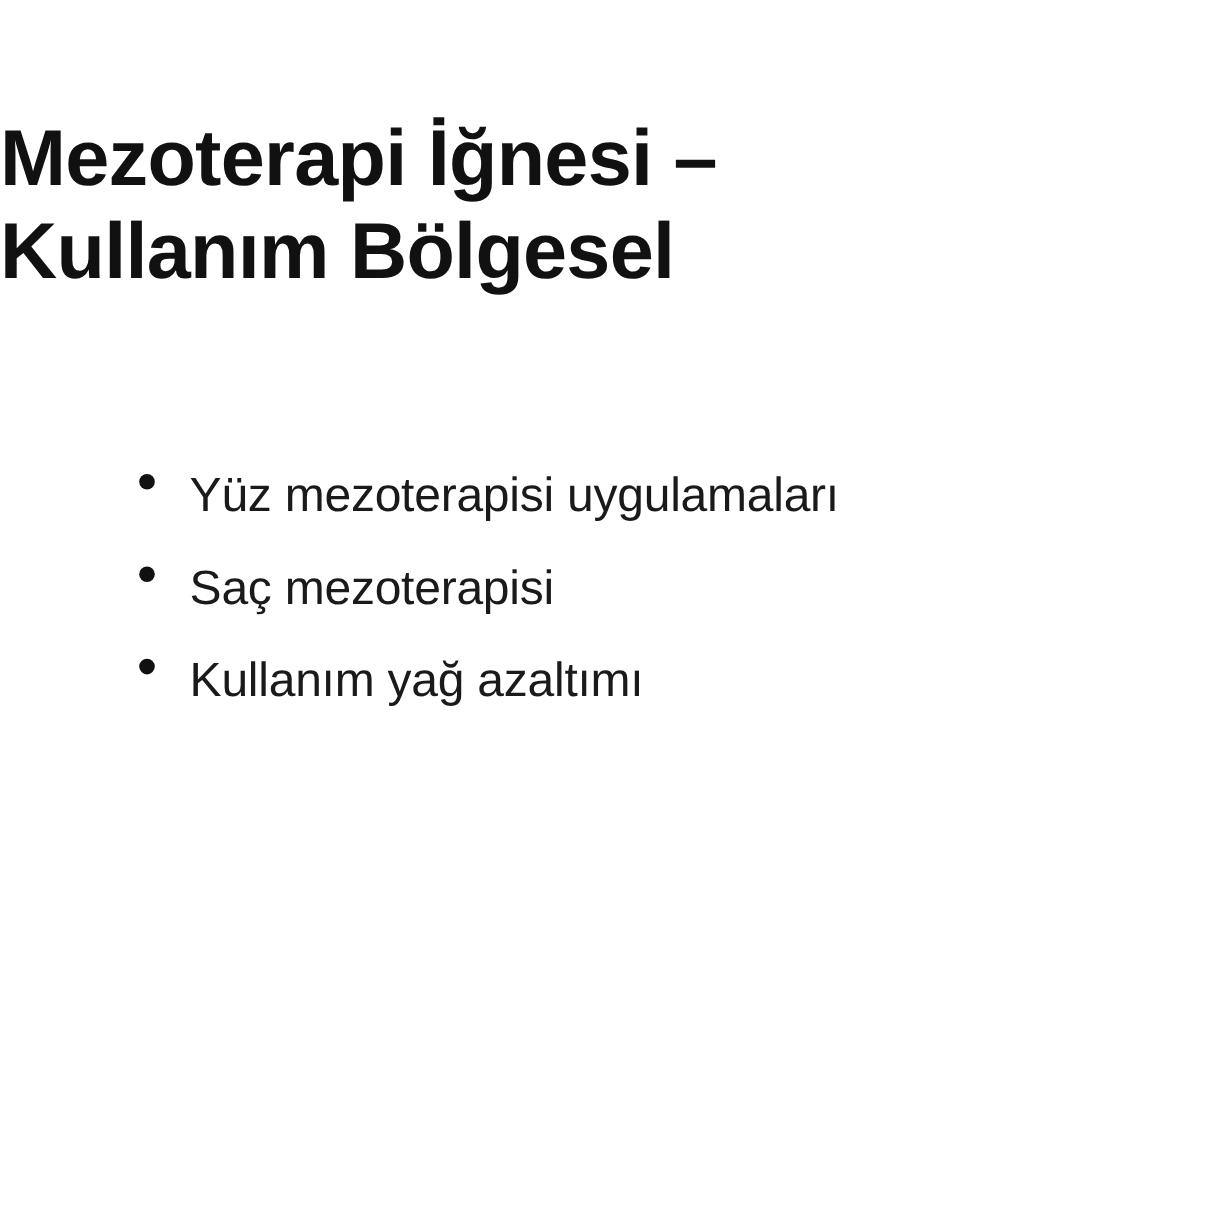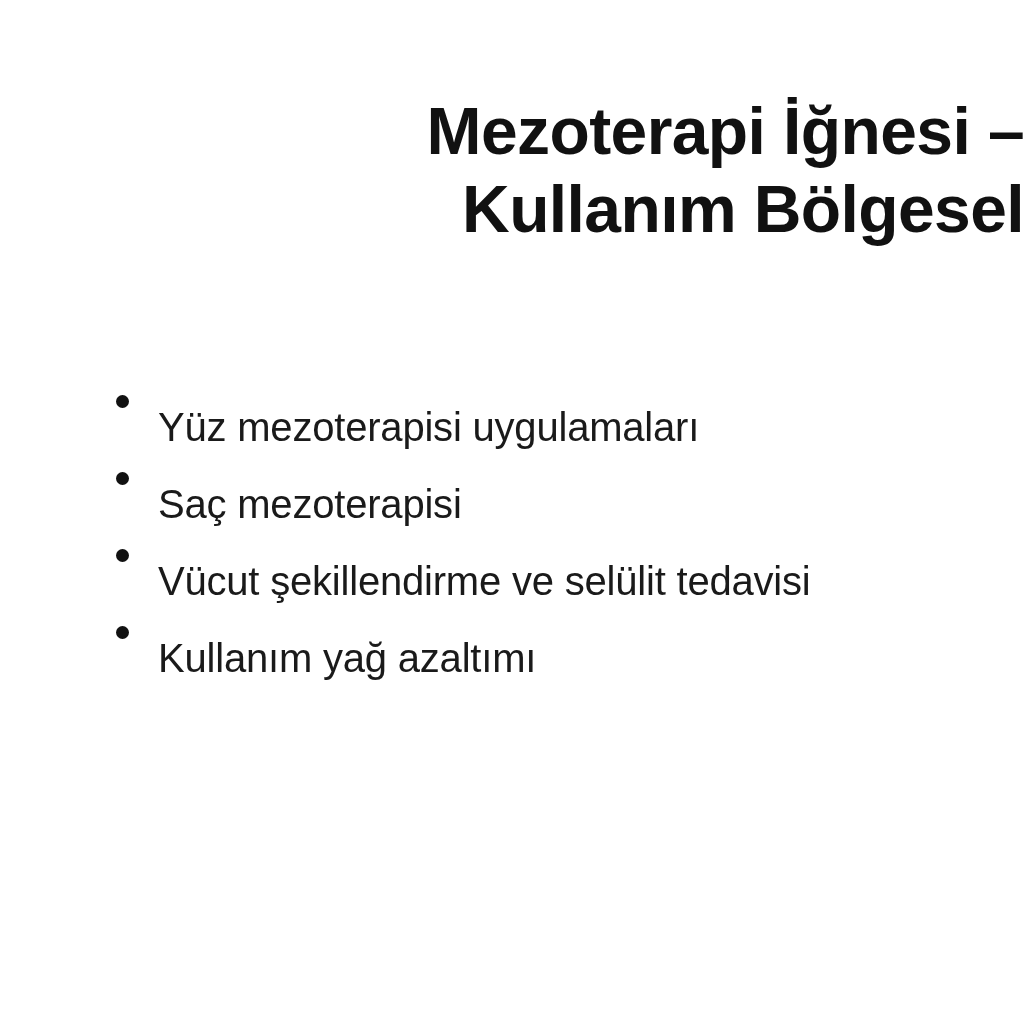--- a/index.html
+++ b/index.html
@@ -22,21 +22,21 @@
     background: #ffffff;
     box-sizing: border-box;
   }
 
   
   .title-block {
     position: absolute;
     left: 0;
     top: 92px;
     width: 1024px;
-    text-align: right;
+    text-align: left;
   }
   .title-line {
     display: block;
     font-family: "Liberation Sans", sans-serif;
     font-weight: 700;
     font-size: 66px;
     line-height: 78px;
     letter-spacing: -0.6px;
     color: #111111;
     white-space: nowrap;
@@ -48,21 +48,21 @@
     left: 112px;
     top: 374px;
     width: 880px;
     list-style: none;
     margin: 0;
     padding: 0;
   }
   .bullet-item {
     position: relative;
     display: flex;
-    align-items: flex-end;
+    align-items: center;
     height: 77px;
     padding-left: 46px;
     box-sizing: border-box;
   }
   .bullet-dot {
     position: absolute;
     left: 4px;
     top: 21px;
     width: 13px;
     height: 13px;
@@ -94,24 +94,20 @@
     <li class="bullet-item">
       <span class="bullet-dot"></span>
       <span class="bullet-text">Yüz mezoterapisi uygulamaları</span>
     </li>
 
     <li class="bullet-item">
       <span class="bullet-dot"></span>
       <span class="bullet-text">Saç mezoterapisi</span>
     </li>
 
-    <li class="bullet-item">
-      <span class="bullet-dot"></span>
-      <span class="bullet-text">Vücut şekillendirme ve selülit tedavisi</span>
-    </li>
 
     <li class="bullet-item">
       <span class="bullet-dot"></span>
       <span class="bullet-text">Kullanım yağ azaltımı</span>
     </li>
 
 
   </ul>
 
 </div>

